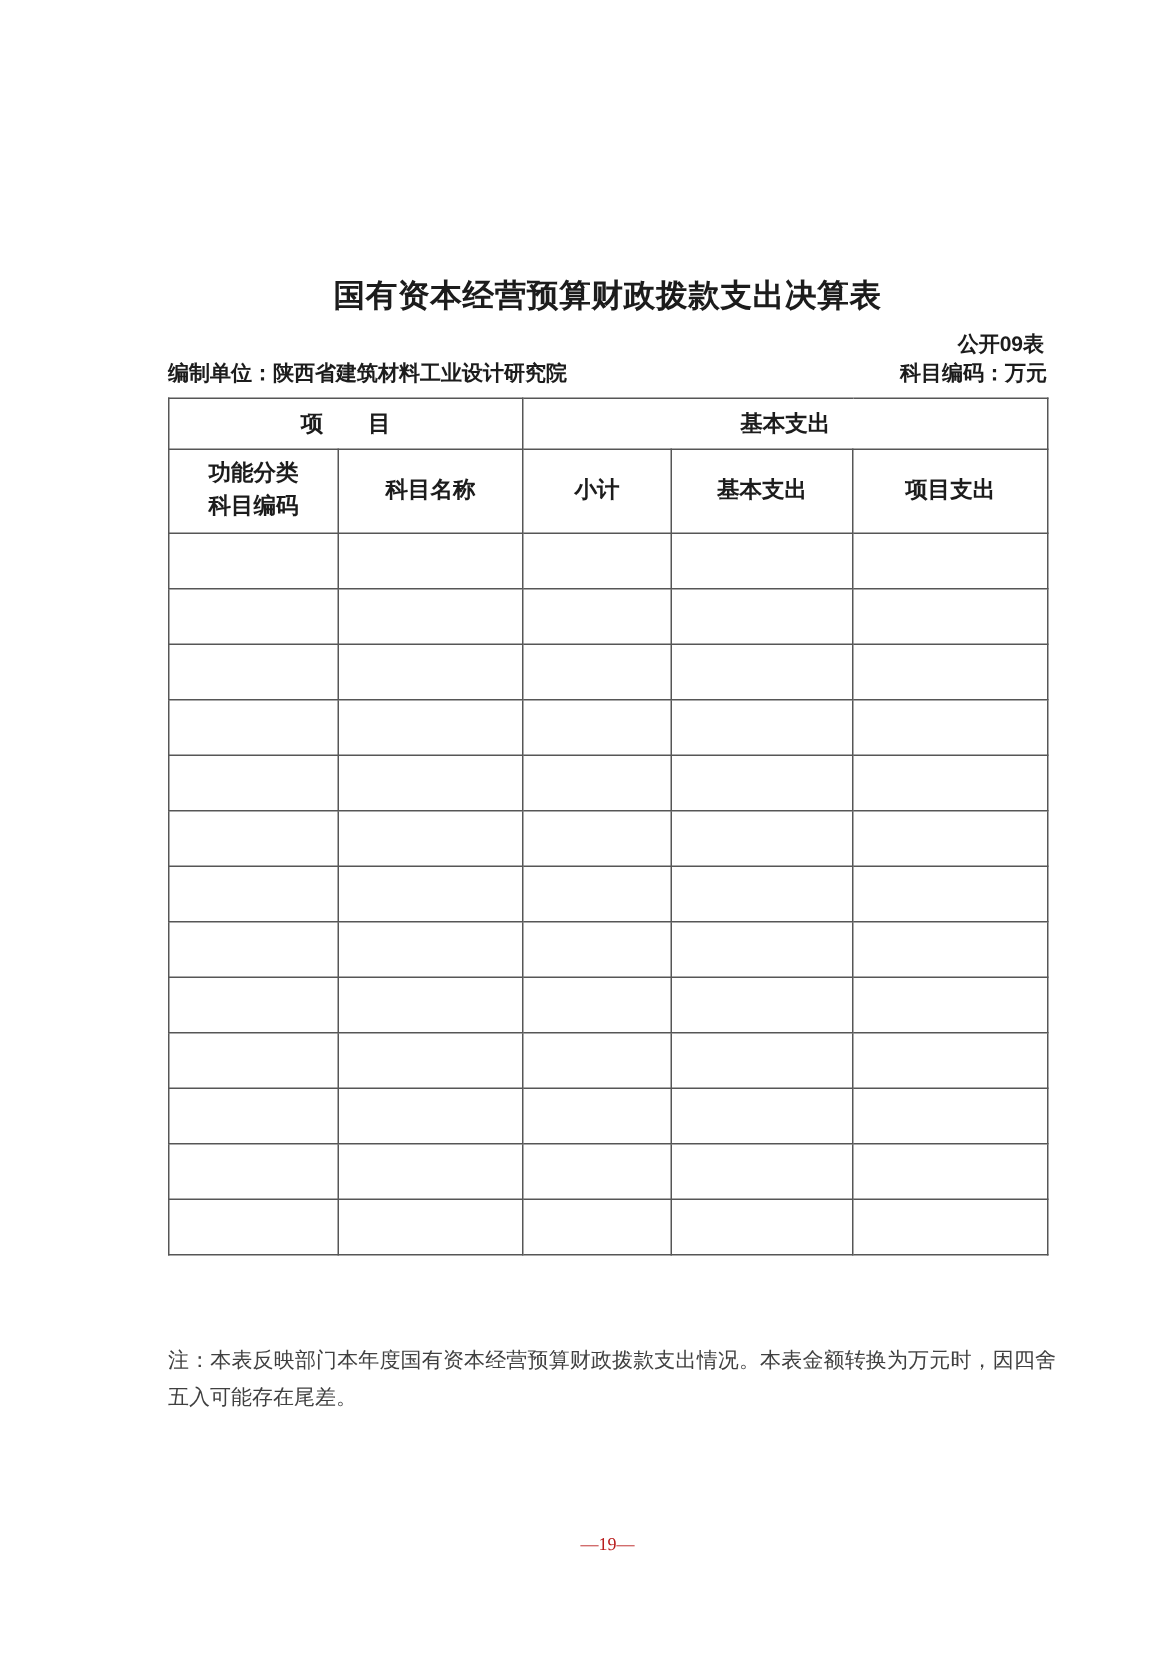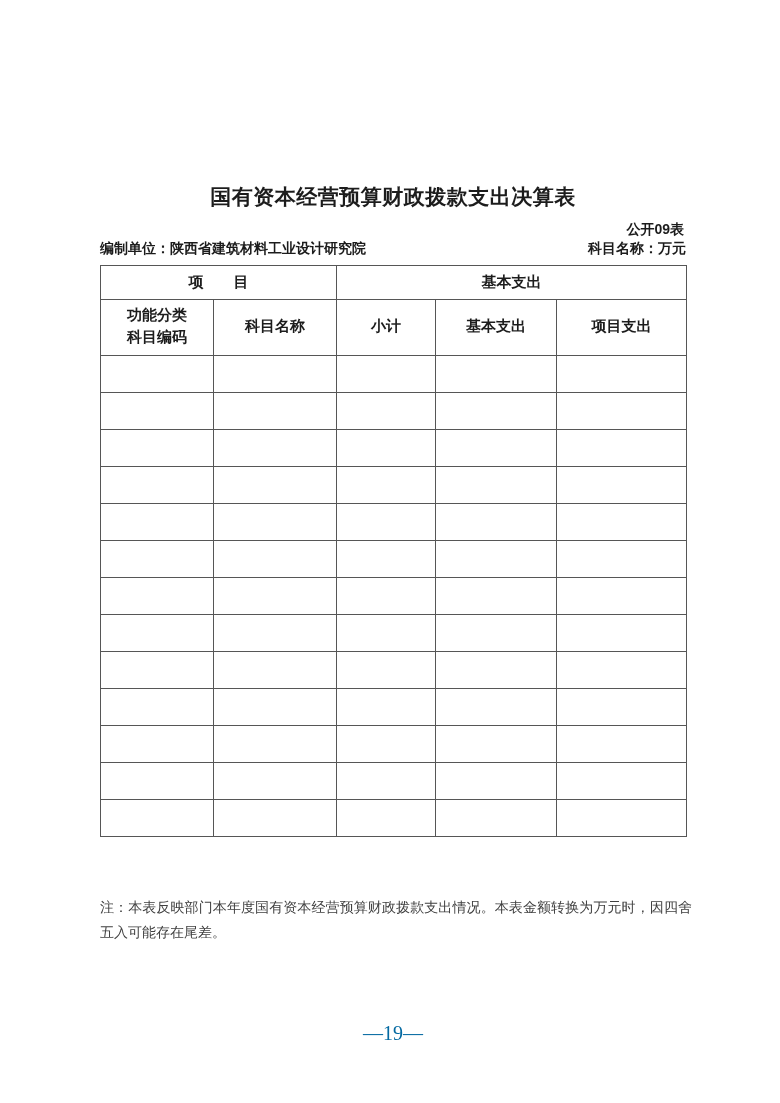--- a/index.html
+++ b/index.html
@@ -8,21 +8,21 @@
     position: relative;
     width: 780px;
     height: 1103px;
     background: #ffffff;
     overflow: hidden;
     font-family: "Liberation Sans", sans-serif;
     color: #1c1c1c;
   }
   .content {
     position: absolute;
-    left: 100px;
+    left: 112px;
     top: 0;
     width: 586px;
     height: 100%;
   }
   .doc-title {
     position: absolute;
     top: 183px;
     left: 0;
     right: 0;
     text-align: center;
@@ -85,37 +85,37 @@
     color: #404040;
     text-align: justify;
   }
   .page-number {
     position: absolute;
     top: 1022px;
     left: 0;
     right: 0;
     text-align: center;
     font-family: "Liberation Serif", serif;
-    font-size: 20px;
-    color: #0369a1;
+    font-size: 12px;
+    color: #b91c1c;
   }
 </style>
 </head>
 <body>
 
 <div class="page">
   <div class="content">
 
     <div class="doc-title">国有资本经营预算财政拨款支出决算表</div>
 
     <div class="table-code">公开09表</div>
 
     <div class="meta-row">
       <span>编制单位：陕西省建筑材料工业设计研究院</span>
-      <span>科目名称：万元</span>
+      <span>科目编码：万元</span>
     </div>
 
     <table class="budget">
       <colgroup>
         <col style="width:113px">
         <col style="width:123px">
         <col style="width:99px">
         <col style="width:121px">
         <col style="width:130px">
       </colgroup>

